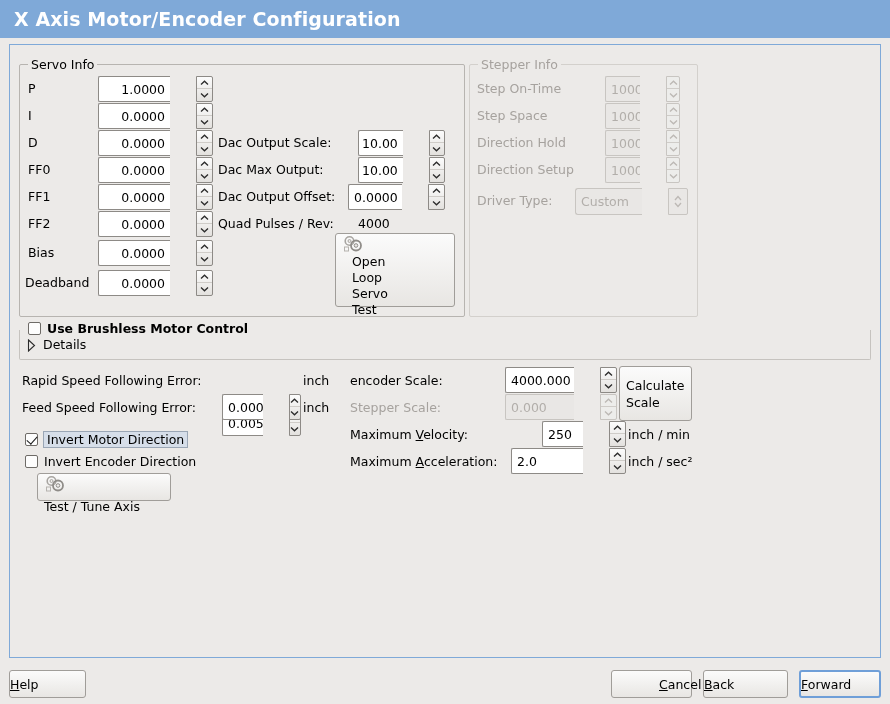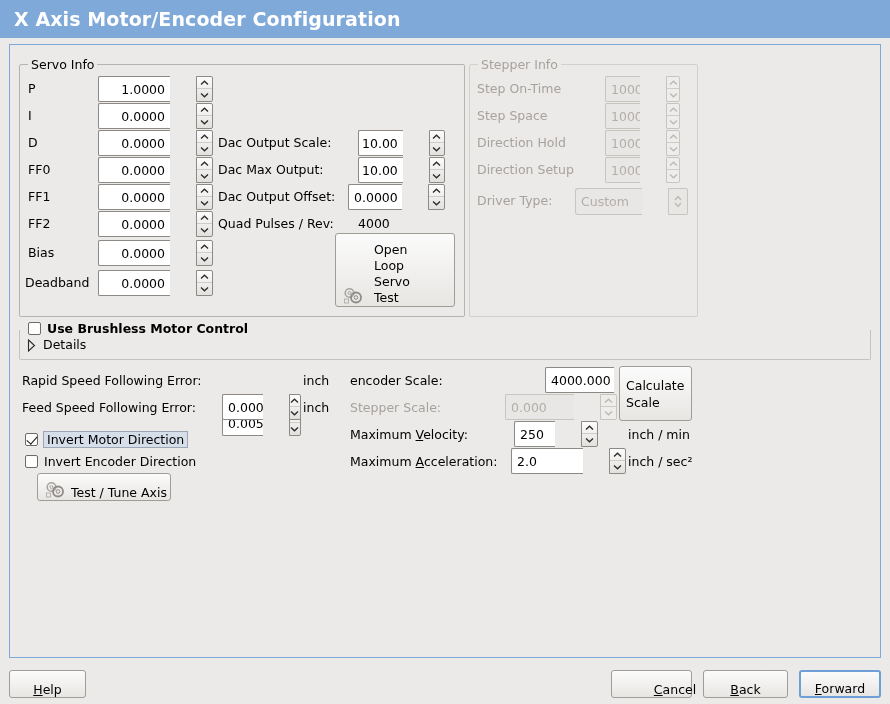--- a/index.html
+++ b/index.html
@@ -123,25 +123,26 @@
     color: #000;
   }
 
   
   .btn {
     position: absolute;
     border: 1px solid #a09d99;
     border-radius: 3px;
     background: linear-gradient(#fbfbfb, #e8e6e3);
     display: flex;
-    align-items: flex-end;
+    align-items: flex-start;
     justify-content: center;
     font-size: 12.5px;
     color: #000;
     cursor: default;
+    flex-direction: column;
   }
   .btn.focus { border: 2px solid #6f9fd8; }
   .btn u { text-decoration: underline; }
 
   .gearicon { width: 22px; height: 20px; flex: 0 0 auto; }
 
   
   .cbrow {
     position: absolute;
     display: flex;
@@ -568,21 +569,21 @@
       <circle cx="7.5" cy="7" r="4.3" fill="none" stroke="#a8a5a1" stroke-width="1.6"></circle>
       <circle cx="7.5" cy="7" r="1.5" fill="#f0eeec" stroke="#a8a5a1" stroke-width="1"></circle>
       <circle cx="14" cy="11.5" r="5" fill="none" stroke="#8f8c88" stroke-width="1.8"></circle>
       <circle cx="14" cy="11.5" r="1.8" fill="#f0eeec" stroke="#8f8c88" stroke-width="1"></circle>
       <rect x="2.5" y="13" width="4" height="4" fill="none" stroke="#b5b2ae" stroke-width="1"></rect>
     </svg>
     <span>Test / Tune Axis</span>
   </div>
 
   <span class="lbl" style="left:340px; top:328px;">encoder Scale:</span>
-  <div class="spin" style="left:495px; top:322px; width:112px;margin-left:40px;">
+  <div class="spin" style="left:495px; top:322px; width:112px;">
     <div class="entry">4000.000</div>
     <div class="btns">
       <div class="ar">
           <svg width="9" height="6">
             <path d="M1 4.5 L4.5 1.2 L8 4.5"></path>
           </svg>
         </div>
       <div class="ar">
           <svg width="9" height="6">
             <path d="M1 1.5 L4.5 4.8 L8 1.5"></path>
@@ -607,21 +608,21 @@
         </div>
     </div>
   </div>
 
   <div class="btn" style="left:609px; top:321px; width:73px; height:55px; flex-direction:column; align-items:flex-start; padding-left:6px; line-height:17px;">
     <span>Calculate</span>
     <span>Scale</span>
   </div>
 
   <span class="lbl" style="left:340px; top:382px;"><span>Maximum </span><u>V</u><span>elocity:</span></span>
-  <div class="spin" style="left:467px; top:376px; width:121px;padding-left:37px;">
+  <div class="spin" style="left:495px; top:376px; width:121px;padding-left:37px;">
     <div class="entry">250</div>
     <div class="btns">
       <div class="ar">
           <svg width="9" height="6">
             <path d="M1 4.5 L4.5 1.2 L8 4.5"></path>
           </svg>
         </div>
       <div class="ar">
           <svg width="9" height="6">
             <path d="M1 1.5 L4.5 4.8 L8 1.5"></path>

